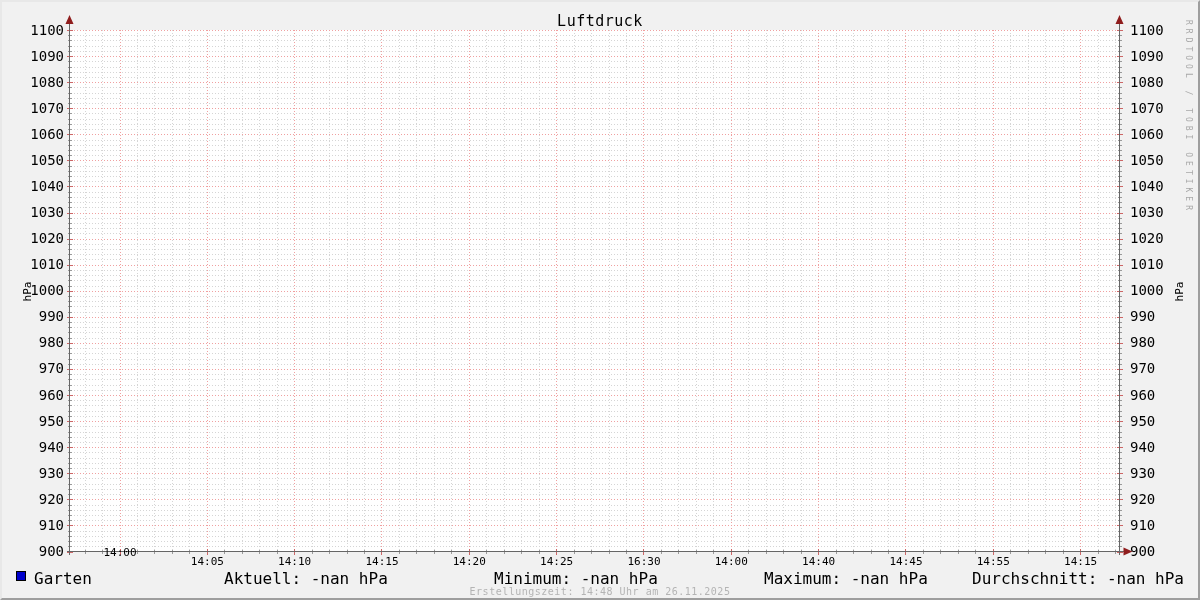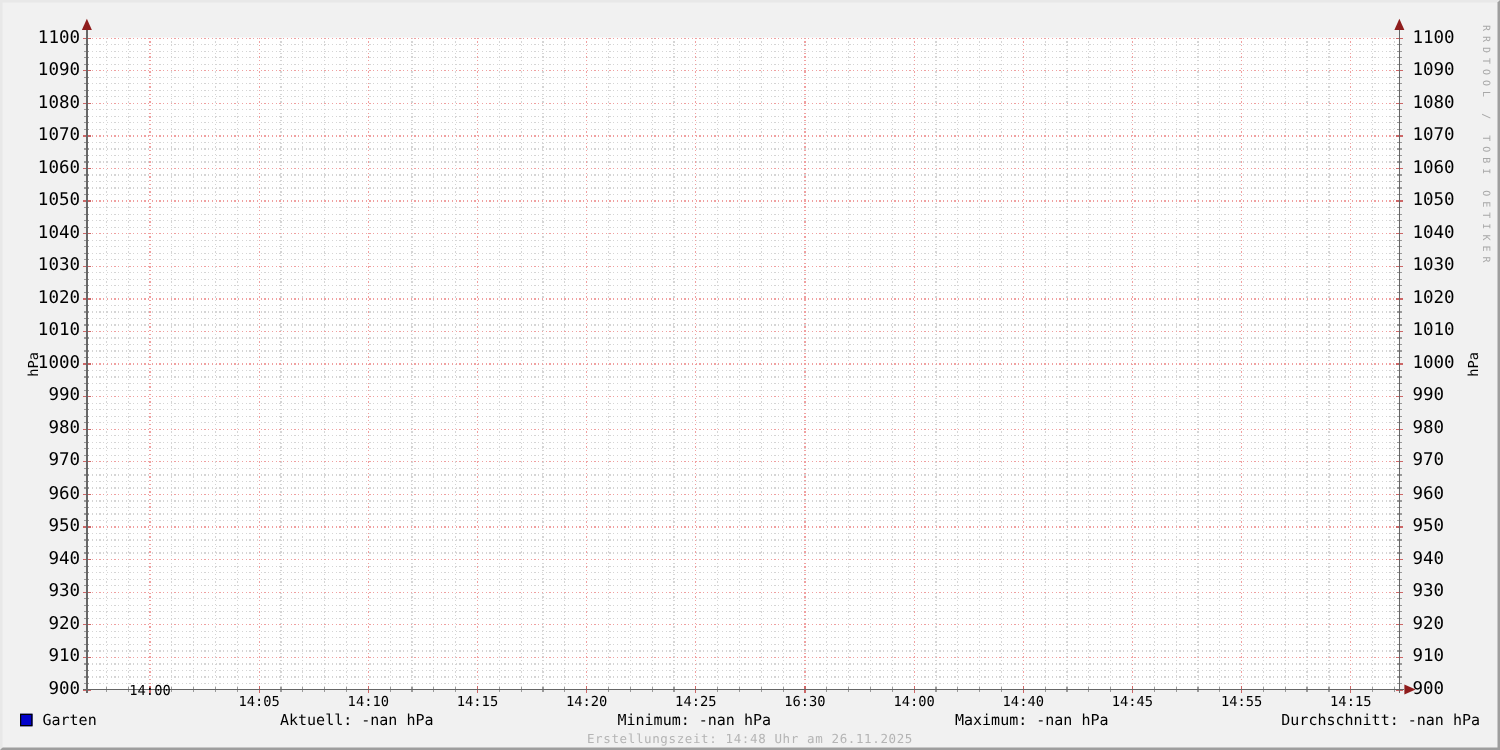--- a/index.html
+++ b/index.html
@@ -26,40 +26,41 @@
     position:absolute; font-size:11px; color:#000; width:34px; text-align:center;
     transform:rotate(-90deg);
   }
   #unit-left  { left:8px;    top:283px; }
   #unit-right { left:1160px; top:283px; }
   #watermark {
     position:absolute; top:18px; left:1182px;
     writing-mode:vertical-rl; font-size:8px; letter-spacing:4px;
     color:#a8a8a8; white-space:nowrap;
   }
-  #legend-row { position:absolute; left:0; top:567px; width:100%; height:16px; font-size:12px; }
+  #legend-row { position:absolute; left:0; top:567px; width:100%; height:16px; font-size:16px; }
   #legend-swatch {
     position:absolute; left:14px; top:2px; width:10px; height:10px;
     background:#0000cc; border:1px solid #000;
   }
   #legend-series-label { position:absolute; left:32px; top:0; }
   .stat { position:absolute; top:0; white-space:nowrap; }
   #stat-aktuell      { left:222px; }
   #stat-minimum      { left:492px; }
   #stat-maximum      { left:762px; }
   #stat-durchschnitt { right:14px; }
   #creation-time {
     position:absolute; top:584px; left:0; width:100%;
     text-align:center; font-size:10px; color:#b4b4b4; letter-spacing:0.5px;
   }
 </style>
 </head>
 <body>
 
 <div id="graph">
+  <div id="chart-title">Luftdruck</div>
 
   <svg id="plot-svg" width="1196" height="596">
       <rect x="68" y="28" width="1049" height="521.5" fill="#ffffff"></rect>
       <line x1="68.5" y1="544.785" x2="1116.5" y2="544.785" stroke="#d5d5d5" stroke-width="1" stroke-dasharray="1 2" shape-rendering="crispEdges"></line>
       <line x1="68.5" y1="539.57" x2="1116.5" y2="539.57" stroke="#d5d5d5" stroke-width="1" stroke-dasharray="1 2" shape-rendering="crispEdges"></line>
       <line x1="68.5" y1="534.355" x2="1116.5" y2="534.355" stroke="#d5d5d5" stroke-width="1" stroke-dasharray="1 2" shape-rendering="crispEdges"></line>
       <line x1="68.5" y1="529.14" x2="1116.5" y2="529.14" stroke="#d5d5d5" stroke-width="1" stroke-dasharray="1 2" shape-rendering="crispEdges"></line>
       <line x1="68.5" y1="518.71" x2="1116.5" y2="518.71" stroke="#d5d5d5" stroke-width="1" stroke-dasharray="1 2" shape-rendering="crispEdges"></line>
       <line x1="68.5" y1="513.495" x2="1116.5" y2="513.495" stroke="#d5d5d5" stroke-width="1" stroke-dasharray="1 2" shape-rendering="crispEdges"></line>
       <line x1="68.5" y1="508.28" x2="1116.5" y2="508.28" stroke="#d5d5d5" stroke-width="1" stroke-dasharray="1 2" shape-rendering="crispEdges"></line>

